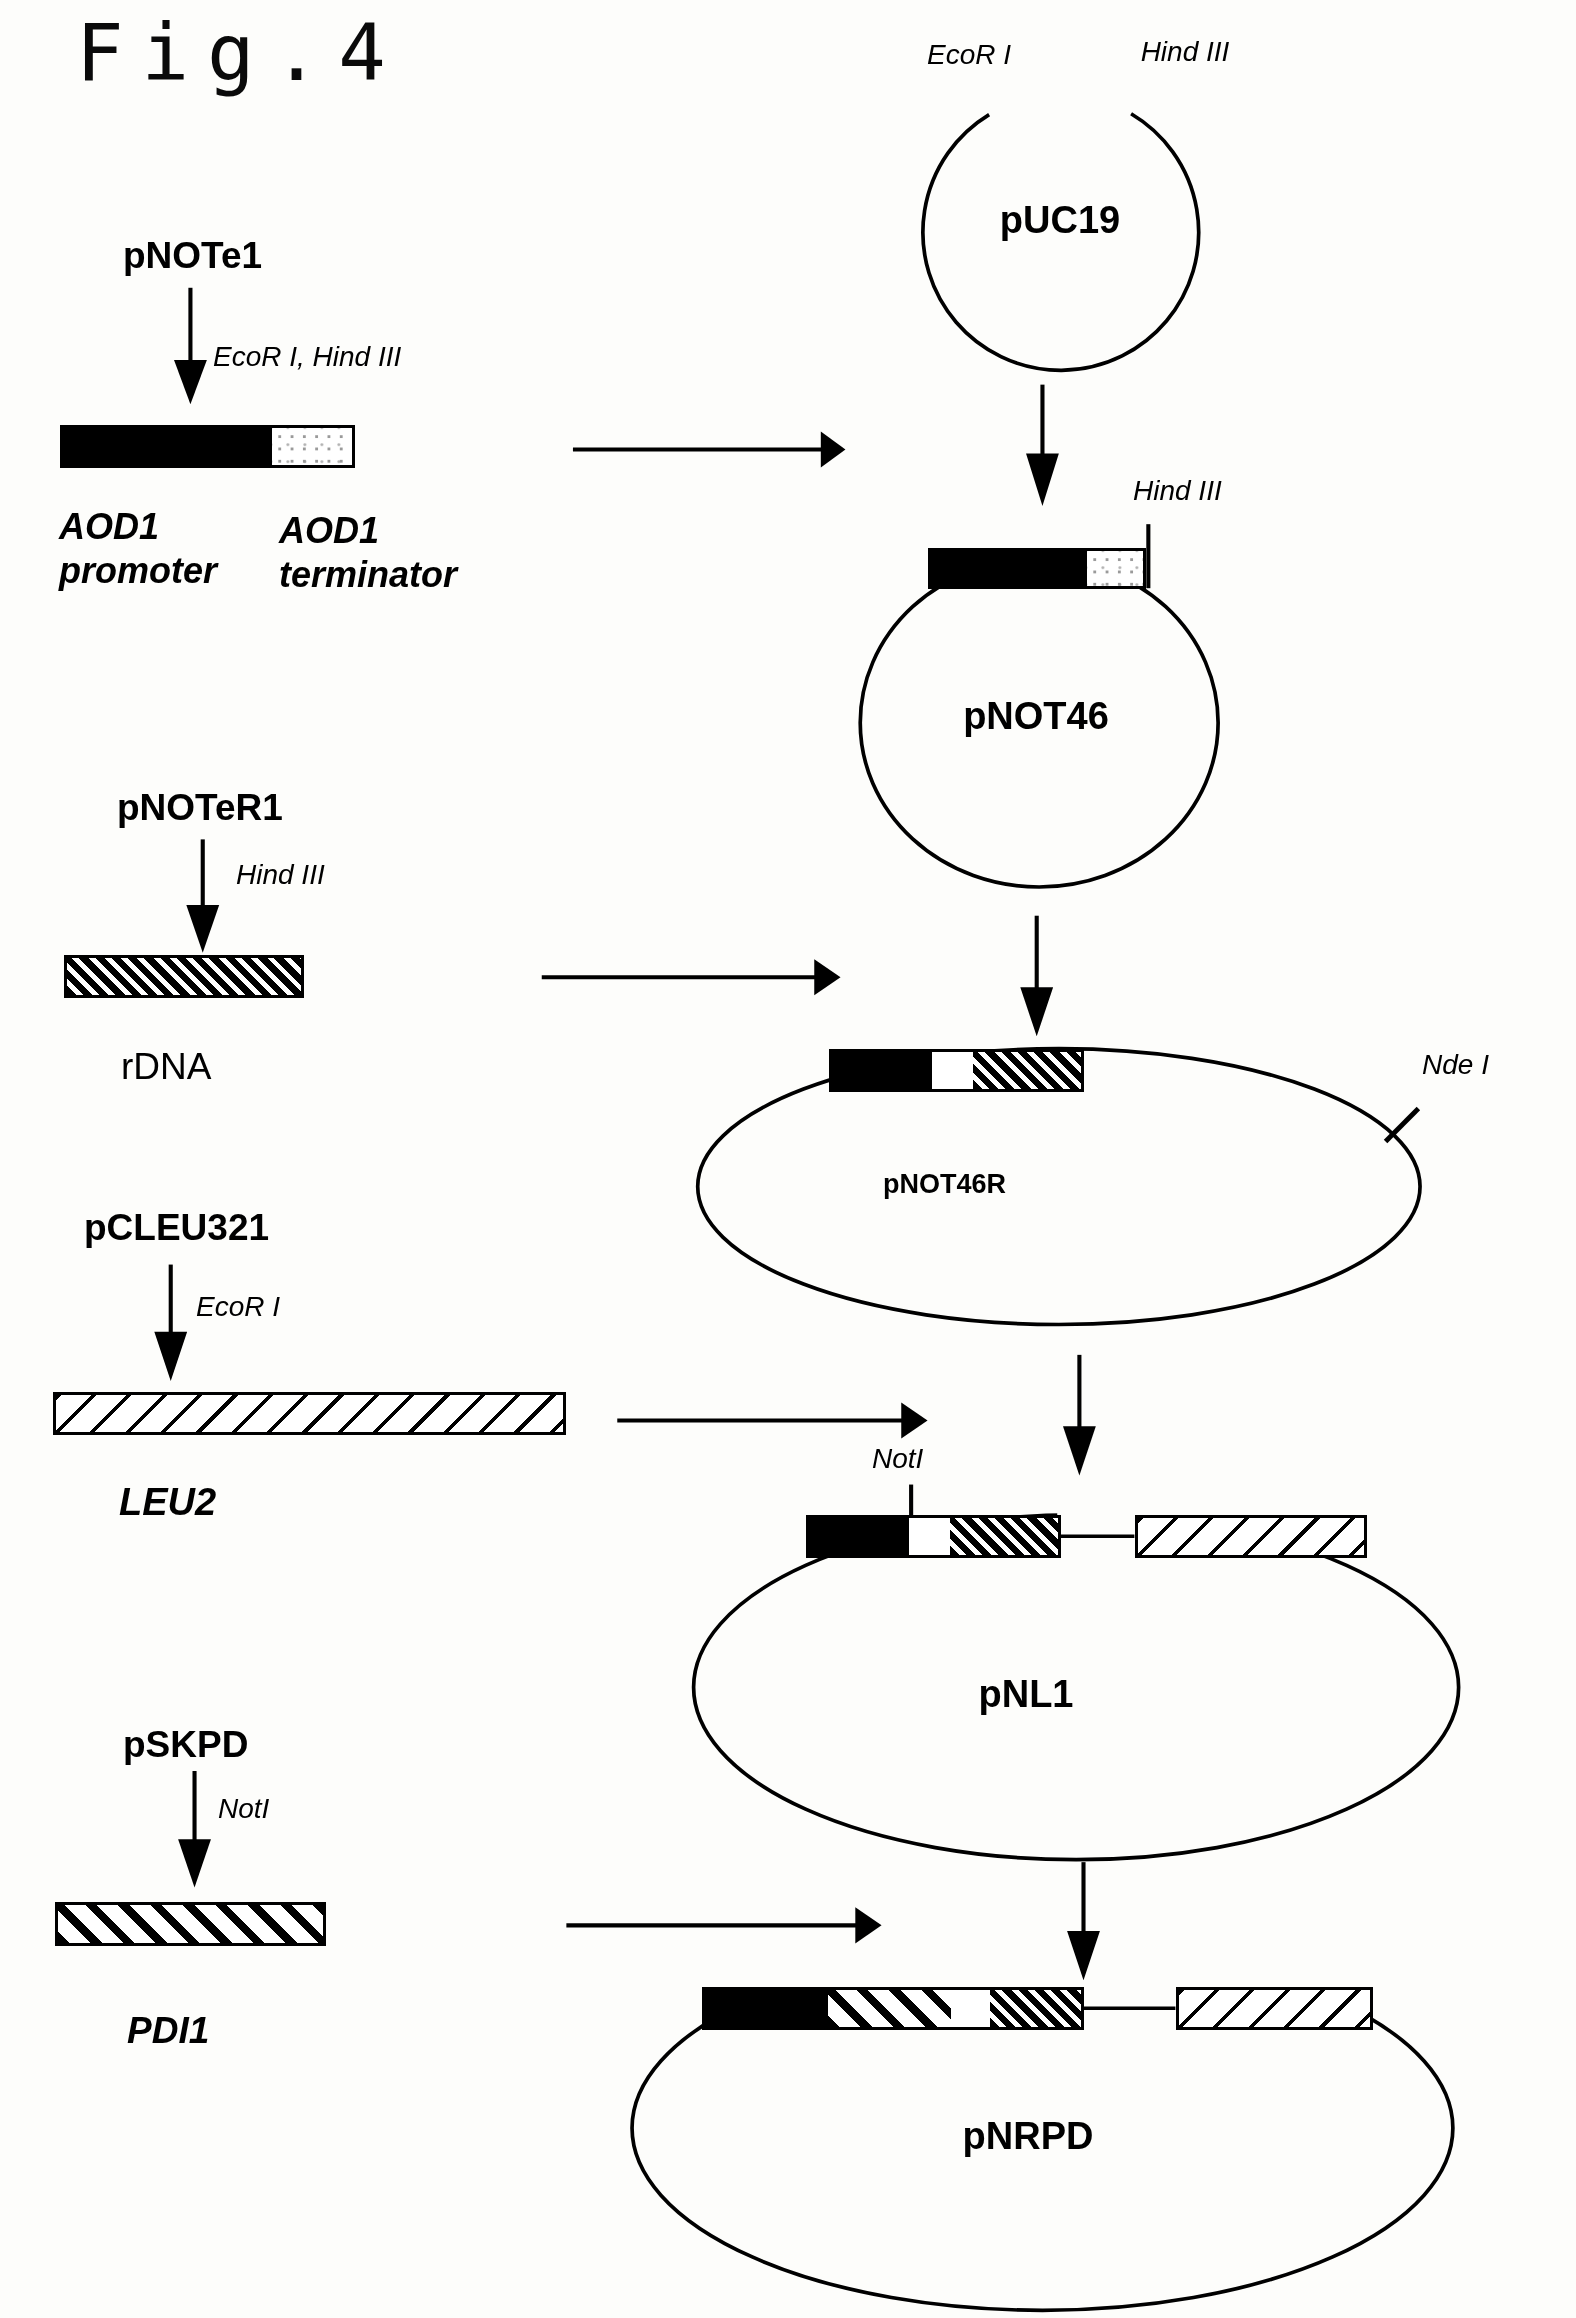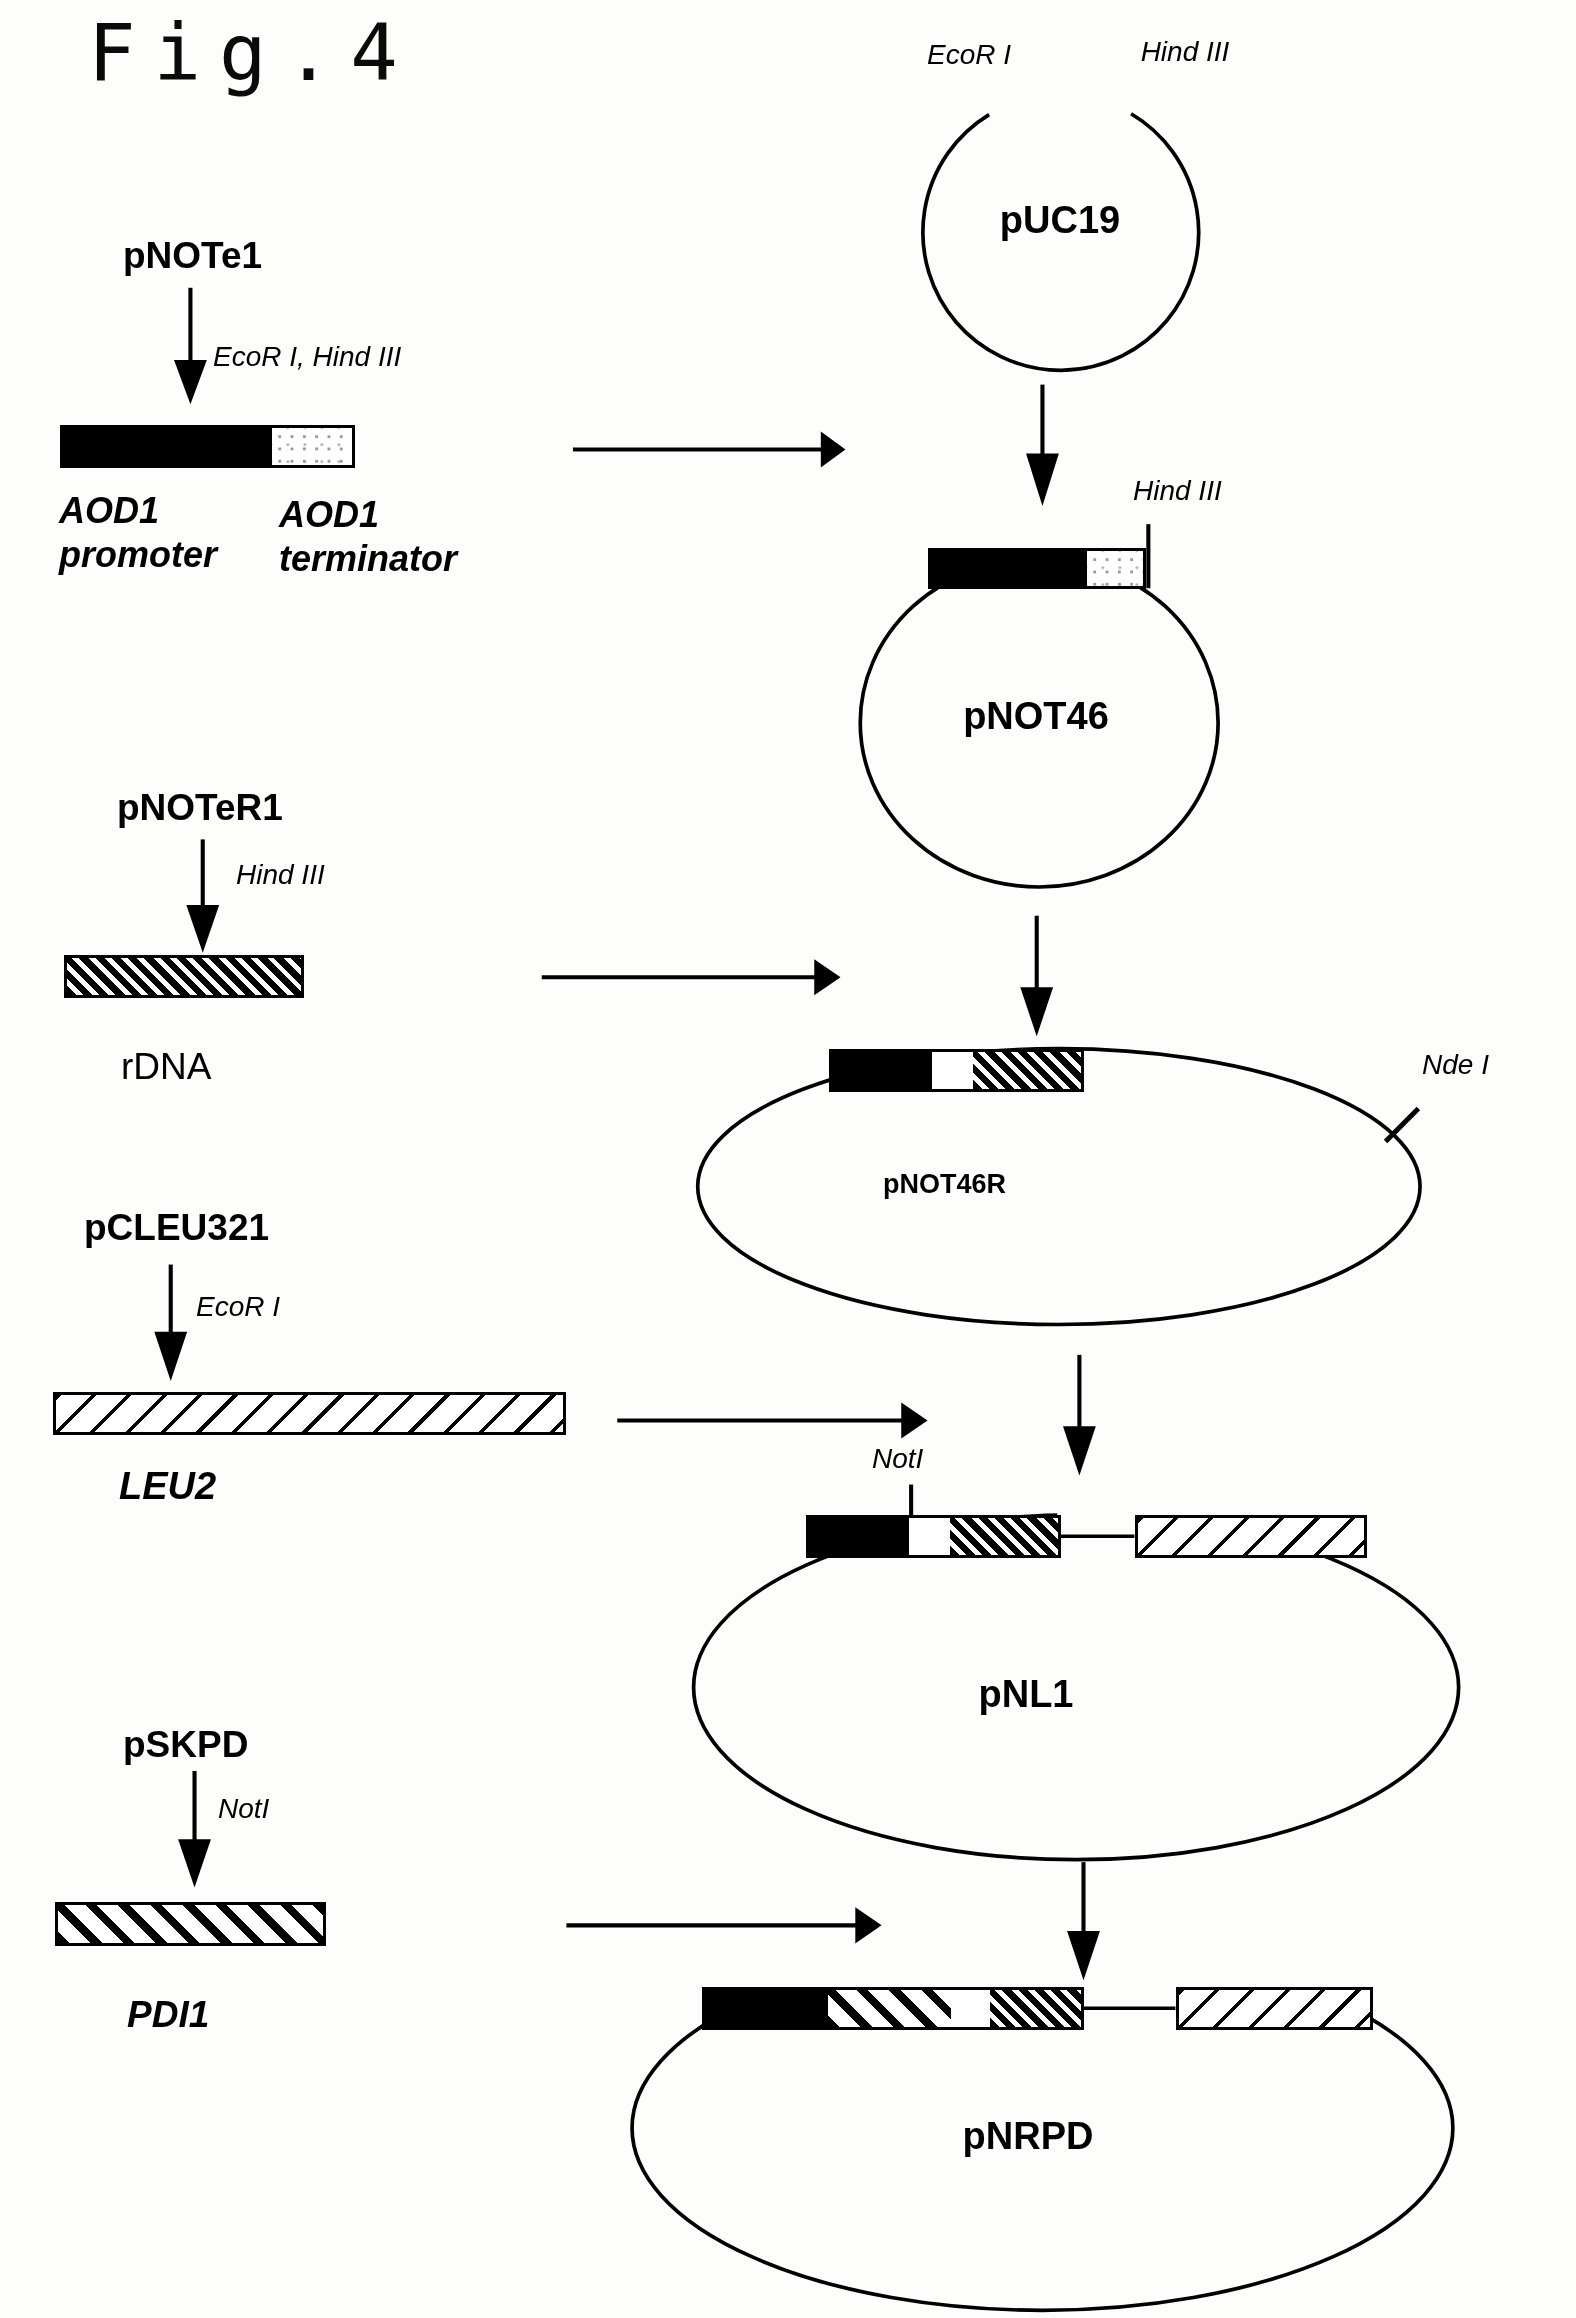--- a/index.html
+++ b/index.html
@@ -13,21 +13,21 @@
   }
   #diagram-svg{position:absolute;left:0;top:0;z-index:1;}
   .lbl{position:absolute;z-index:3;white-space:nowrap;}
   .title{
     font-family:"DejaVu Sans Mono", monospace;
     font-size:79px;font-weight:400;letter-spacing:18px;color:#0a0a0a;
   }
   .plasmid-name{font-weight:700;font-size:38px;text-align:center;}
   .donor-name{font-weight:700;font-size:37px;}
   .enzyme{font-style:italic;font-size:28px;}
-  .frag-label{font-weight:700;font-style:italic;font-size:36px;line-height:1.22;}
+  .frag-label{font-weight:700;font-style:italic;font-size:36px;line-height:1.22;margin-top:16px;}
   .frag-label .line{display:block;}
   .frag-upright{font-weight:400;font-size:37px;}
   
   .bar{
     position:absolute;z-index:2;
     border:3.3px solid #000;box-sizing:border-box;
     display:flex;flex-direction:row;align-items:stretch;
     background:#fff;
   }
   .seg{height:100%;}
@@ -165,21 +165,21 @@
   <div class="bar" style="left:702px;top:1987px;width:382px;height:43px">
     <div class="seg seg-black" style="width:123px"></div>
     <div class="seg seg-hatch-coarse" style="width:123px"></div>
     <div class="seg seg-white" style="width:39px"></div>
     <div class="seg seg-hatch-fine" style="flex:1"></div>
   </div>
   <div class="bar" style="left:1176px;top:1987px;width:197px;height:43px">
     <div class="seg seg-hatch-slash" style="flex:1"></div>
   </div>
 
-  <div class="lbl title" style="left:88px;top:6.6px">Fig.4</div>
+  <div class="lbl title" style="left:76px;top:6.6px">Fig.4</div>
 
   <div class="lbl enzyme" style="left:895px;top:39px;width:148px;text-align:center">EcoR I</div>
   <div class="lbl enzyme" style="left:1107px;top:36px;width:156px;text-align:center">Hind III</div>
   <div class="lbl plasmid-name" style="left:978px;top:199px;width:164px">pUC19</div>
 
   <div class="lbl donor-name" style="left:123px;top:235px">pNOTe1</div>
   <div class="lbl enzyme" style="left:213px;top:341px">EcoR I, Hind III</div>
   <div class="lbl frag-label" style="left:59px;top:489px">
     <span class="line">AOD1</span>
     <span class="line">promoter</span>

